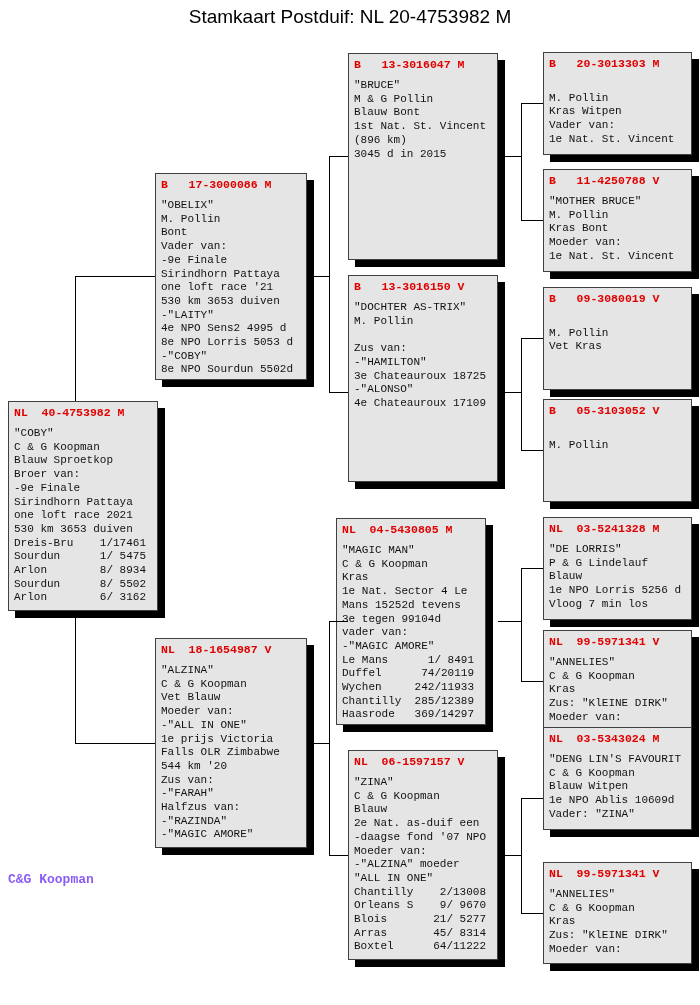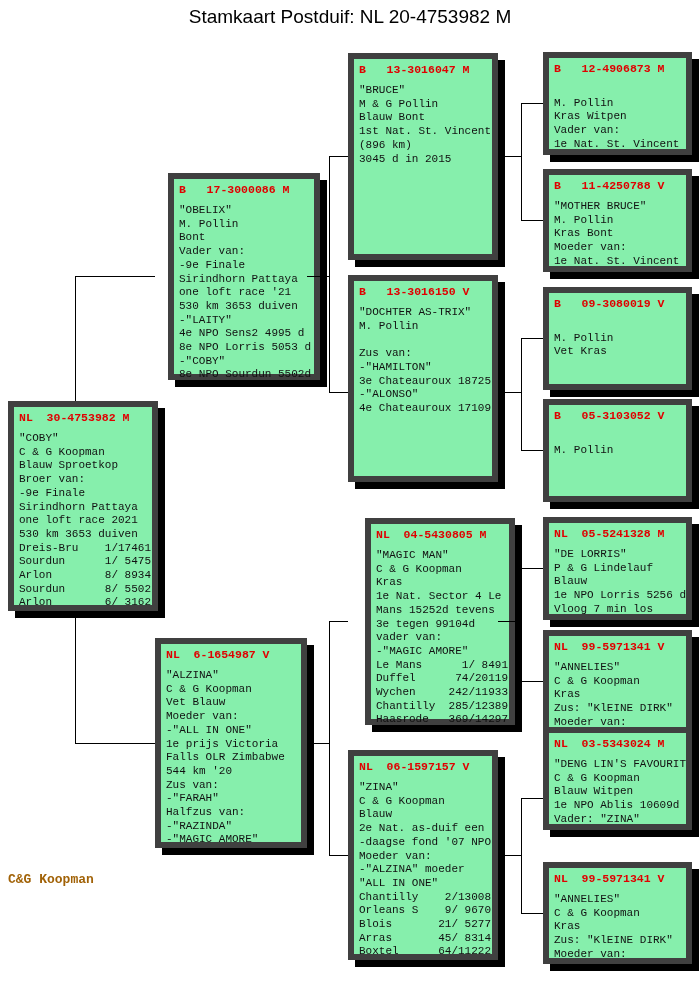--- a/index.html
+++ b/index.html
@@ -1,69 +1,69 @@
 <!DOCTYPE html>
 <html><head>
 <meta charset="utf-8">
 <style>
   html,body{margin:0;padding:0;background:#fff;}
   .page{position:relative;width:700px;height:1005px;background:#fff;overflow:hidden;
         font-family:"Liberation Mono",monospace;color:#111;}
   .title{position:absolute;top:6px;left:0;width:100%;text-align:center;
          font-family:"Liberation Sans",sans-serif;font-size:19px;color:#000;}
-  .box{position:absolute;background:#86efac;border:6px solid #404040;box-shadow:7px 7px 0 #000;box-sizing:border-box;}
+  .box{position:absolute;background:#e5e5e5;border:1px solid #404040;box-shadow:7px 7px 0 #000;box-sizing:border-box;}
   .ring{color:#e00000;font-weight:bold;font-size:11.5px;line-height:13px;padding:4px 0 0 5px;white-space:pre;}
   .body{font-size:11px;line-height:13.7px;padding:8px 0 0 5px;white-space:pre;color:#111;}
   .hline,.vline{position:absolute;background:#000;}
-  .owner{position:absolute;left:8px;top:872px;font-weight:bold;font-size:13px;color:#a16207;}
+  .owner{position:absolute;left:8px;top:872px;font-weight:bold;font-size:13px;color:#8b5cf6;}
   .address{position:absolute;left:8px;top:892px;font-size:11px;line-height:15.5px;white-space:pre;color:#111;}
   .credit{position:absolute;right:3px;top:972px;font-style:italic;font-size:11px;color:#111;white-space:pre;margin-top:37px;}
 </style>
 </head>
 <body>
 
 <div class="page">
 
   <div class="title">Stamkaart Postduif: NL  20-4753982 M</div>
 
   <div class="box" style="left:8px;top:401px;width:150px;height:210px">
-    <div class="ring">NL  30-4753982 M</div>
+    <div class="ring">NL  40-4753982 M</div>
     <div class="body">"COBY"
 C &amp; G Koopman
 Blauw Sproetkop
 Broer van:
 -9e Finale
 Sirindhorn Pattaya
 one loft race 2021
 530 km 3653 duiven
 Dreis-Bru    1/17461
 Sourdun      1/ 5475
 Arlon        8/ 8934
 Sourdun      8/ 5502
 Arlon        6/ 3162</div>
   </div>
 
-  <div class="box" style="left:168px;top:173px;width:152px;height:207px">
+  <div class="box" style="left:155px;top:173px;width:152px;height:207px">
     <div class="ring">B   17-3000086 M</div>
     <div class="body">"OBELIX"
 M. Pollin
 Bont
 Vader van:
 -9e Finale
 Sirindhorn Pattaya
 one loft race '21
 530 km 3653 duiven
 -"LAITY"
 4e NPO Sens2 4995 d
 8e NPO Lorris 5053 d
 -"COBY"
 8e NPO Sourdun 5502d</div>
   </div>
   <div class="box" style="left:155px;top:638px;width:152px;height:210px">
-    <div class="ring">NL  6-1654987 V</div>
+    <div class="ring">NL  18-1654987 V</div>
     <div class="body">"ALZINA"
 C &amp; G Koopman
 Vet Blauw
 Moeder van:
 -"ALL IN ONE"
 1e prijs Victoria
 Falls OLR Zimbabwe
 544 km '20
 Zus van:
 -"FARAH"
@@ -85,21 +85,21 @@
     <div class="ring">B   13-3016150 V</div>
     <div class="body">"DOCHTER AS-TRIX"
 M. Pollin
 
 Zus van:
 -"HAMILTON"
 3e Chateauroux 18725
 -"ALONSO"
 4e Chateauroux 17109</div>
   </div>
-  <div class="box" style="left:365px;top:518px;width:150px;height:207px">
+  <div class="box" style="left:336px;top:518px;width:150px;height:207px">
     <div class="ring">NL  04-5430805 M</div>
     <div class="body">"MAGIC MAN"
 C &amp; G Koopman
 Kras
 1e Nat. Sector 4 Le
 Mans 15252d tevens
 3e tegen 99104d
 vader van:
 -"MAGIC AMORE"
 Le Mans      1/ 8491
@@ -119,21 +119,21 @@
 -"ALZINA" moeder
 "ALL IN ONE"
 Chantilly    2/13008
 Orleans S    9/ 9670
 Blois       21/ 5277
 Arras       45/ 8314
 Boxtel      64/11222</div>
   </div>
 
   <div class="box" style="left:543px;top:52px;width:149px;height:103px">
-    <div class="ring">B   12-4906873 M</div>
+    <div class="ring">B   20-3013303 M</div>
     <div class="body">
 M. Pollin
 Kras Witpen
 Vader van:
 1e Nat. St. Vincent</div>
   </div>
   <div class="box" style="left:543px;top:169px;width:149px;height:103px">
     <div class="ring">B   11-4250788 V</div>
     <div class="body">"MOTHER BRUCE"
 M. Pollin
@@ -146,21 +146,21 @@
     <div class="body">
 M. Pollin
 Vet Kras</div>
   </div>
   <div class="box" style="left:543px;top:399px;width:149px;height:103px">
     <div class="ring">B   05-3103052 V</div>
     <div class="body">
 M. Pollin</div>
   </div>
   <div class="box" style="left:543px;top:517px;width:149px;height:103px">
-    <div class="ring">NL  05-5241328 M</div>
+    <div class="ring">NL  03-5241328 M</div>
     <div class="body">"DE LORRIS"
 P &amp; G Lindelauf
 Blauw
 1e NPO Lorris 5256 d
 Vloog 7 min los</div>
   </div>
   <div class="box" style="left:543px;top:630px;width:149px;height:103px">
     <div class="ring">NL  99-5971341 V</div>
     <div class="body">"ANNELIES"
 C &amp; G Koopman

